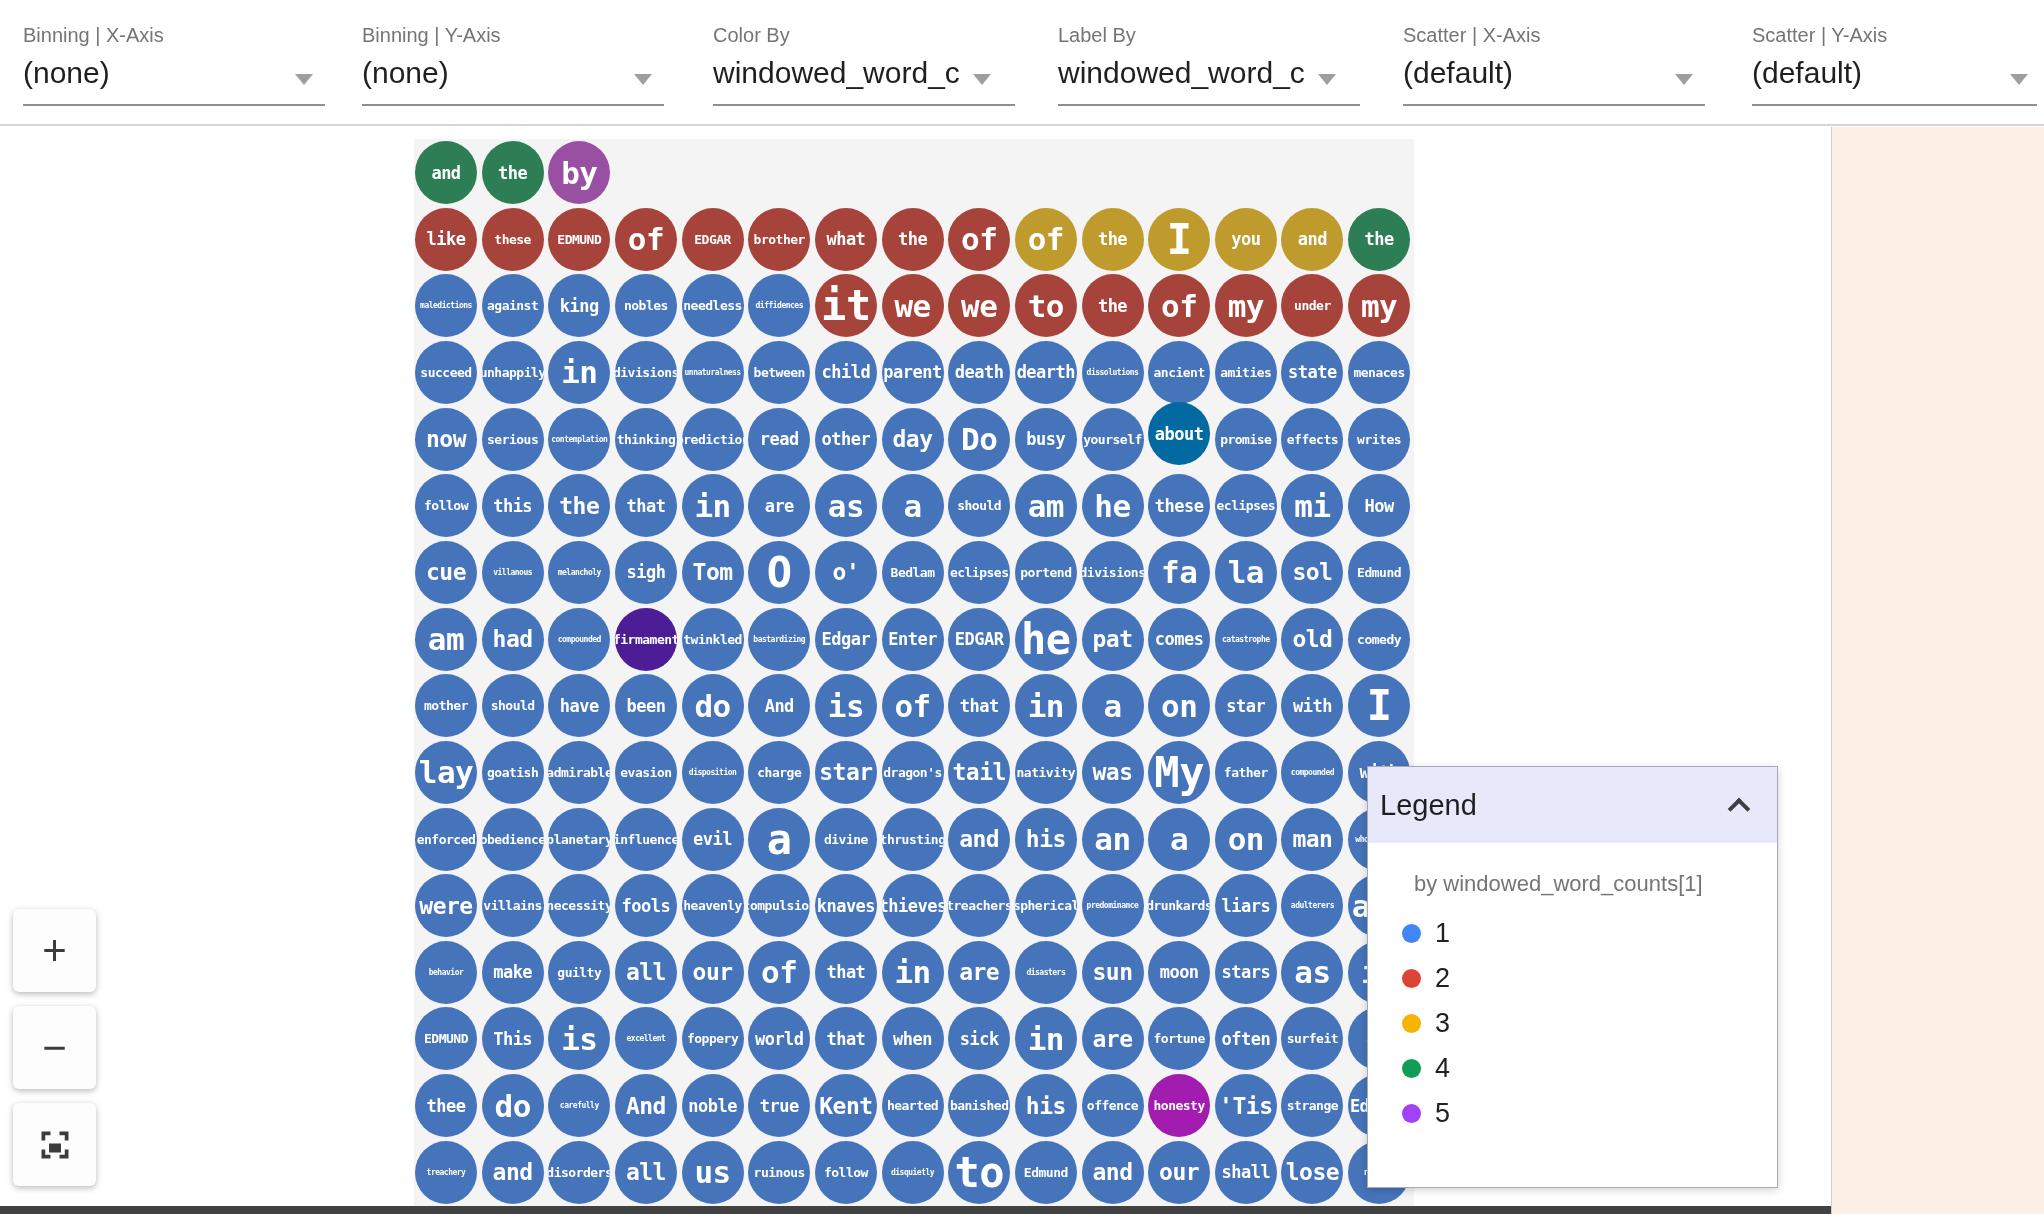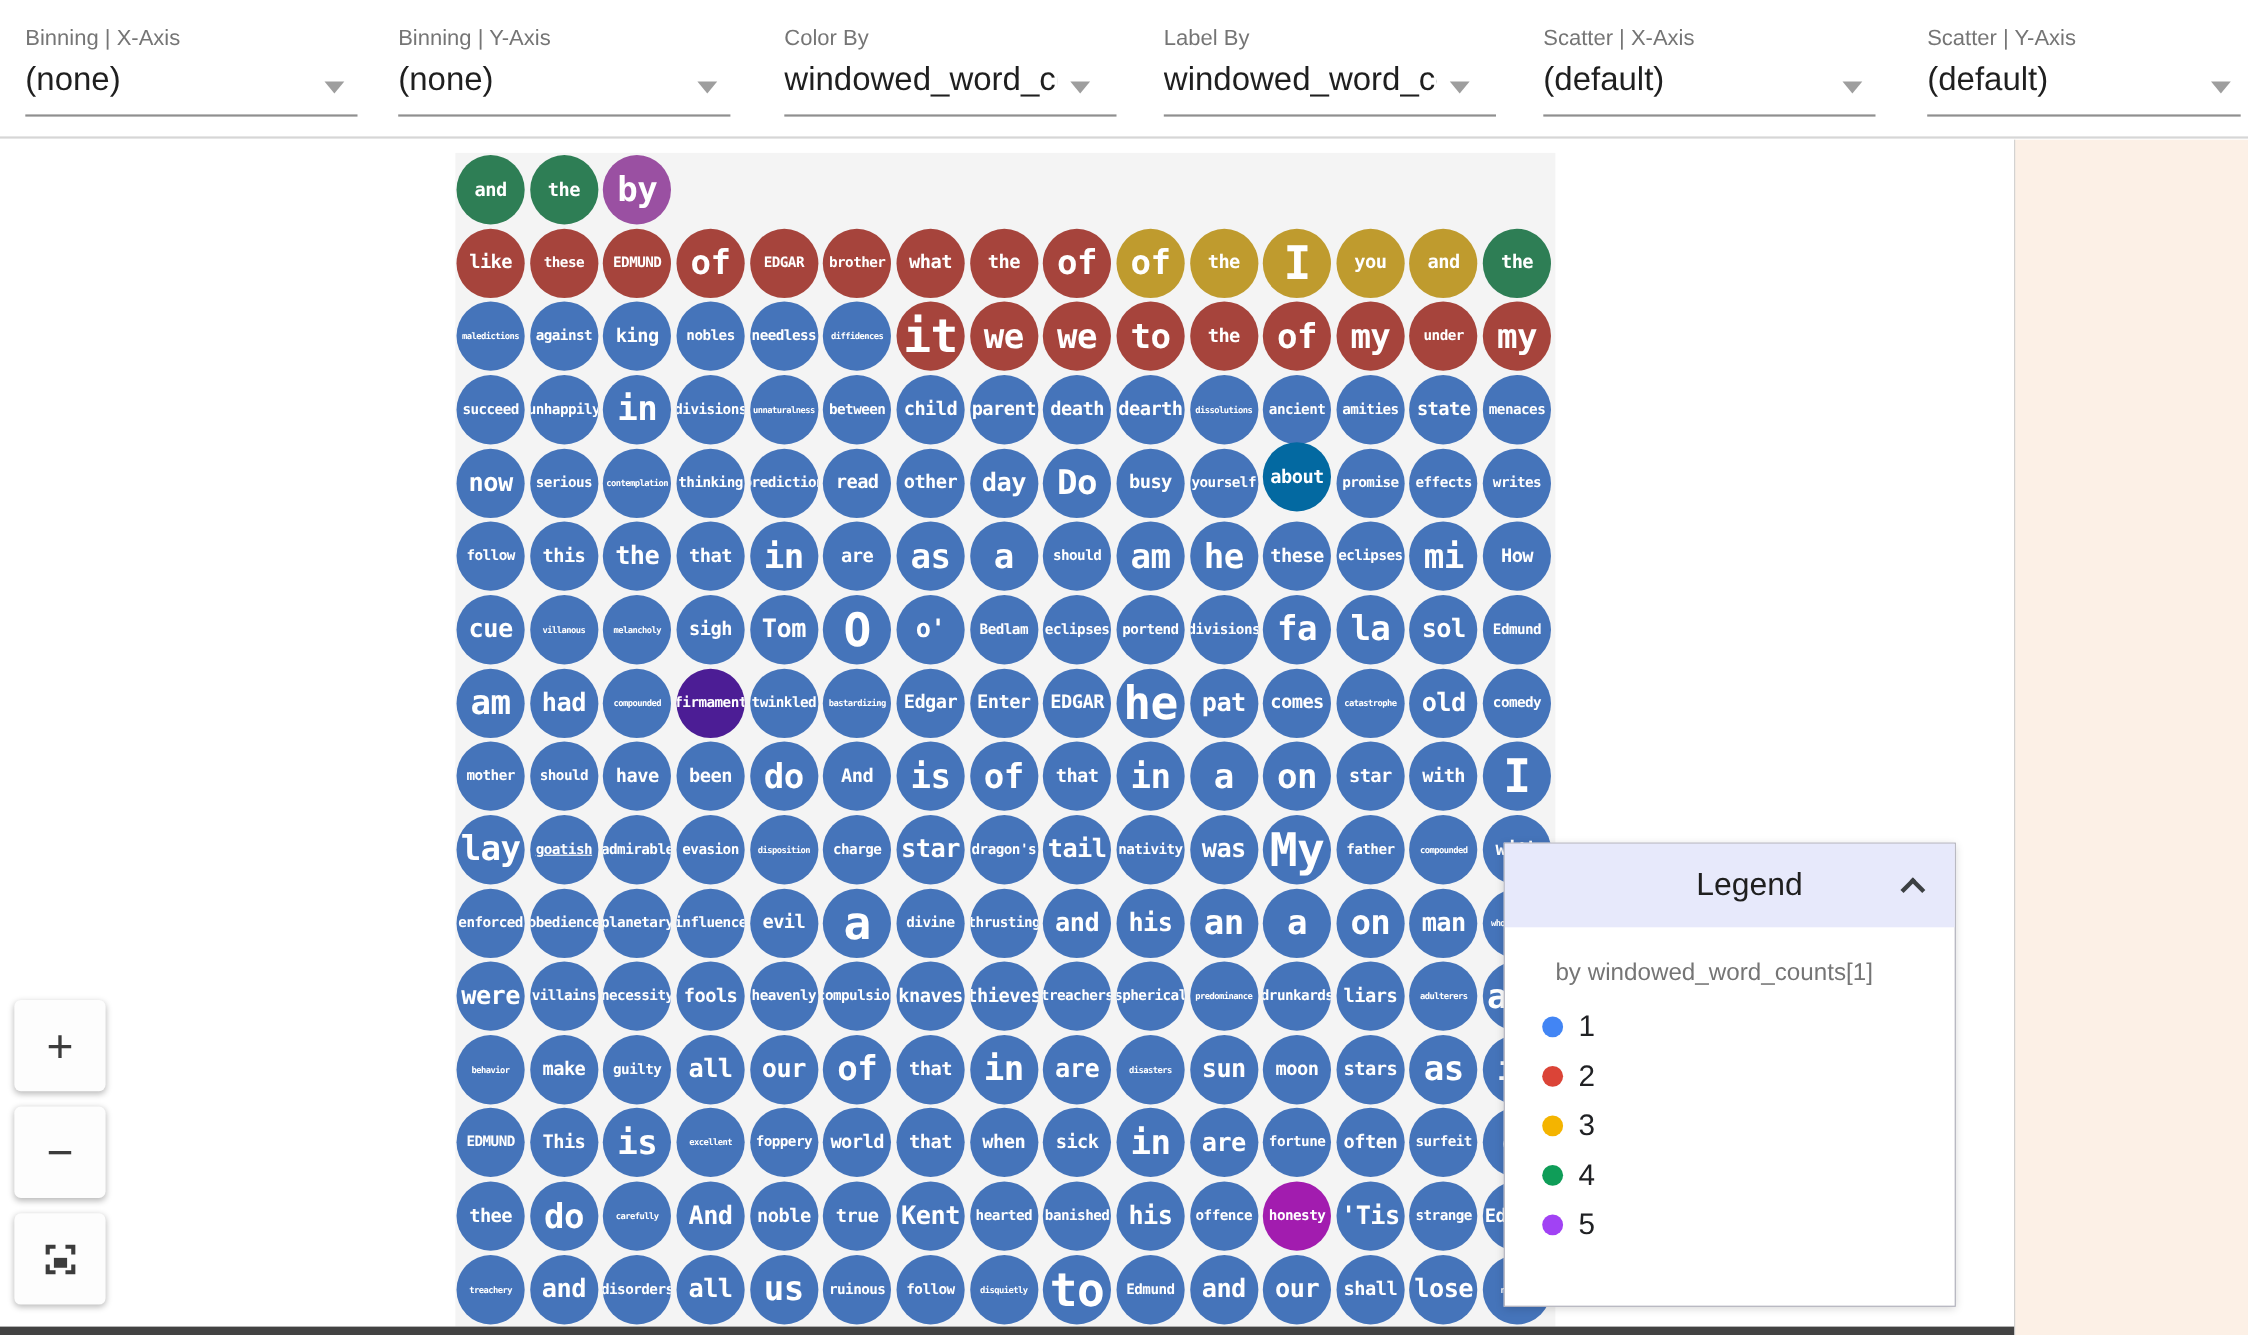--- a/index.html
+++ b/index.html
@@ -19,21 +19,21 @@
   .bubble { position:absolute; width:62px; height:63px; border-radius:50%; display:flex; align-items:center; justify-content:center; color:#ffffff; font-family:"DejaVu Sans Mono",monospace; font-weight:bold; overflow:hidden; letter-spacing:-0.5px; cursor:pointer; }
 
   
   .zoombtn { position:absolute; left:13px; width:83px; height:83px; background:#fdfdfd; border:none; border-radius:6px; box-shadow:0 2px 6px rgba(0,0,0,0.28); font-size:42px; color:#3c3c3c; display:flex; align-items:center; justify-content:center; cursor:pointer; font-family:"Liberation Sans",sans-serif; z-index:4; }
   #zoom-in { top:909px; }
   #zoom-out { top:1006px; }
   #zoom-fit { top:1103px; }
 
   
   .legend { position:absolute; left:1367px; top:766px; width:411px; height:422px; background:#ffffff; border:1px solid #a9a9b5; box-shadow:0 2px 8px rgba(0,0,0,0.18); z-index:10; }
-  .legend-header { position:relative; width:100%; height:76px; background:#e7e9fb; display:flex; align-items:center; padding-left:36px; cursor:pointer;justify-content:center; }
+  .legend-header { position:relative; width:100%; height:76px; background:#e7e9fb; display:flex; align-items:center; padding-left:12px; cursor:pointer; }
   .legend-title { font-size:29px; color:#1f1f1f; }
   .chevron-up { position:absolute; right:30px; top:34px; width:16px; height:16px; border-top:4px solid #3c4043; border-right:4px solid #3c4043; transform:rotate(-45deg); }
   .legend-body { padding:18px 0 0 20px; }
   .legend-section-title { font-size:29px; font-weight:bold; color:#111111; }
   .legend-subtitle { font-size:22px; color:#757575; margin:10px 0 14px 26px; }
   .legend-item { display:flex; align-items:center; height:45px; margin-left:14px; }
   .legend-dot { width:19px; height:19px; border-radius:50%; margin-right:14px; flex:none; }
   .legend-item-label { font-size:27px; color:#202124; }
 
   
@@ -204,21 +204,21 @@
       <div class="bubble" style="left: 400.9px; top: 535.2px; background: rgb(69, 116, 186); font-size: 31px;">is</div>
       <div class="bubble" style="left: 467.55px; top: 535.2px; background: rgb(69, 116, 186); font-size: 31px;">of</div>
       <div class="bubble" style="left: 534.2px; top: 535.2px; background: rgb(69, 116, 186); font-size: 17px;">that</div>
       <div class="bubble" style="left: 600.85px; top: 535.2px; background: rgb(69, 116, 186); font-size: 31px;">in</div>
       <div class="bubble" style="left: 667.5px; top: 535.2px; background: rgb(69, 116, 186); font-size: 31px;">a</div>
       <div class="bubble" style="left: 734.15px; top: 535.2px; background: rgb(69, 116, 186); font-size: 31px;">on</div>
       <div class="bubble" style="left: 800.8px; top: 535.2px; background: rgb(69, 116, 186); font-size: 17px;">star</div>
       <div class="bubble" style="left: 867.45px; top: 535.2px; background: rgb(69, 116, 186); font-size: 17px;">with</div>
       <div class="bubble" style="left: 934.1px; top: 535.2px; background: rgb(69, 116, 186); font-size: 42px;">I</div>
       <div class="bubble" style="left: 1px; top: 601.85px; background: rgb(69, 116, 186); font-size: 31px;">lay</div>
-      <div class="bubble" style="left: 67.65px; top: 601.85px; background: rgb(69, 116, 186); font-size: 13px; text-decoration: underline;">goatish</div>
+      <div class="bubble" style="left: 67.65px; top: 601.85px; background: rgb(69, 116, 186); font-size: 13px;">goatish</div>
       <div class="bubble" style="left: 134.3px; top: 601.85px; background: rgb(69, 116, 186); font-size: 13px;">admirable</div>
       <div class="bubble" style="left: 200.95px; top: 601.85px; background: rgb(69, 116, 186); font-size: 13px;">evasion</div>
       <div class="bubble" style="left: 267.6px; top: 601.85px; background: rgb(69, 116, 186); font-size: 8px;">disposition</div>
       <div class="bubble" style="left: 334.25px; top: 601.85px; background: rgb(69, 116, 186); font-size: 13px;">charge</div>
       <div class="bubble" style="left: 400.9px; top: 601.85px; background: rgb(69, 116, 186); font-size: 23px;">star</div>
       <div class="bubble" style="left: 467.55px; top: 601.85px; background: rgb(69, 116, 186); font-size: 13px;">dragon's</div>
       <div class="bubble" style="left: 534.2px; top: 601.85px; background: rgb(69, 116, 186); font-size: 23px;">tail</div>
       <div class="bubble" style="left: 600.85px; top: 601.85px; background: rgb(69, 116, 186); font-size: 13px;">nativity</div>
       <div class="bubble" style="left: 667.5px; top: 601.85px; background: rgb(69, 116, 186); font-size: 23px;">was</div>
       <div class="bubble" style="left: 734.15px; top: 601.85px; background: rgb(69, 116, 186); font-size: 42px;">My</div>

